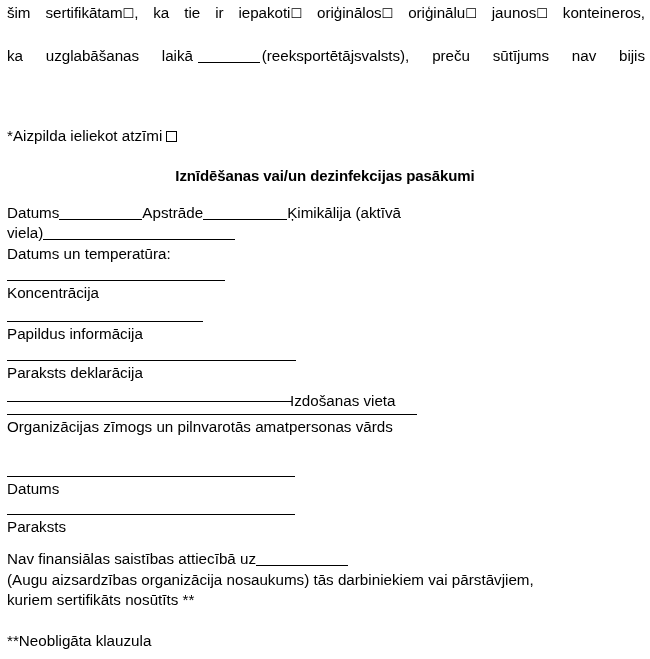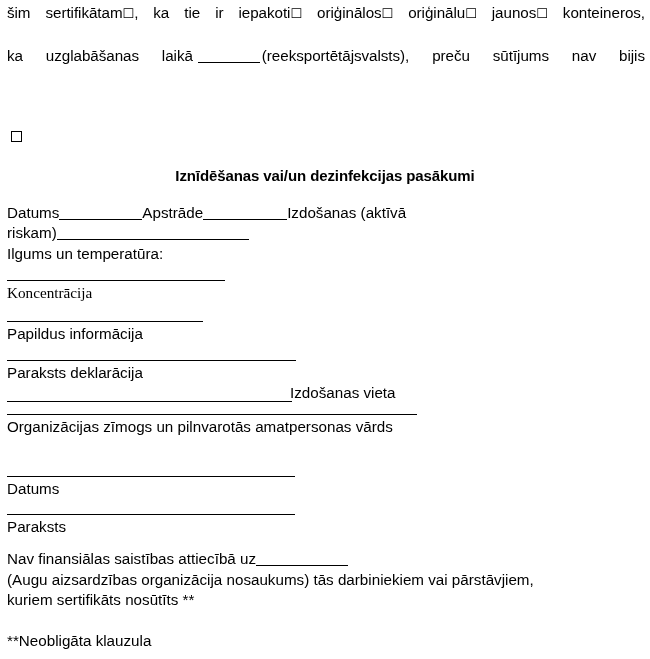--- a/index.html
+++ b/index.html
@@ -136,55 +136,55 @@
 <body>
 
 <div class="page">
 
   <div class="intro">
     <p><span>šim sertifikātam</span><span class="cb">☐</span><span>, ka tie ir iepakoti</span><span class="cb">☐</span><span> oriģinālos</span><span class="cb">☐</span><span> oriģinālu</span><span class="cb">☐</span><span> jaunos</span><span class="cb">☐</span><span> konteineros,</span></p>
     <p><span>ka uzglabāšanas laikā</span><span class="uline" style="width:62px;margin:0 2px 0 5px;"></span><span>(reeksportētājsvalsts), preču sūtījums nav bijis</span></p>
   </div>
 
   <div class="note">
-    <span class="cbbox"></span>
+    <span>*Aizpilda ieliekot atzīmi</span><span class="cbbox"></span>
   </div>
 
   <div class="heading">Izn​īdēšanas vai/un dezinfekcijas pasākumi</div>
 
   <div class="formblock">
 
     <div class="frow" style="top:0px;">
-      <span>Datums</span><span class="uline" style="width:83px;"></span><span>Apstrāde</span><span class="uline" style="width:84px;"></span><span>Izdošanas (aktīvā</span>
+      <span>Datums</span><span class="uline" style="width:83px;"></span><span>Apstrāde</span><span class="uline" style="width:84px;"></span><span>Ķimikālija (aktīvā</span>
     </div>
 
     <div class="frow" style="top:20px;">
-      <span>riskam)</span><span class="uline" style="width:192px;"></span>
+      <span>viela)</span><span class="uline" style="width:192px;"></span>
     </div>
 
     <div class="frow" style="top:41px;">
-      <span>Ilgums un temperatūra:</span>
+      <span>Datums un temperatūra:</span>
     </div>
 
     <div class="rule" style="top:77px; width:218px;"></div>
-    <div class="frow" style="top:80px;font-family:Liberation Serif, serif;">
+    <div class="frow" style="top:80px;">
       <span>Koncentrācija</span>
     </div>
 
     <div class="rule" style="top:118px; width:196px;"></div>
     <div class="frow" style="top:121px;">
       <span>Papildus informācija</span>
     </div>
 
     <div class="rule" style="top:157px; width:289px;"></div>
     <div class="frow" style="top:160px;">
       <span>Paraksts deklarācija</span>
     </div>
 
-    <div class="frow" style="top:180px; left:283px;">
+    <div class="frow" style="top:188px; left:283px;">
       <span>Izdošanas vieta</span>
     </div>
     <div class="rule" style="top:198px; width:285px;"></div>
 
     <div class="rule" style="top:211px; width:410px;"></div>
     <div class="frow" style="top:214px;">
       <span>Organizācijas zīmogs un pilnvarotās amatpersonas vārds</span>
     </div>
 
     <div class="rule" style="top:273px; width:288px;"></div>

